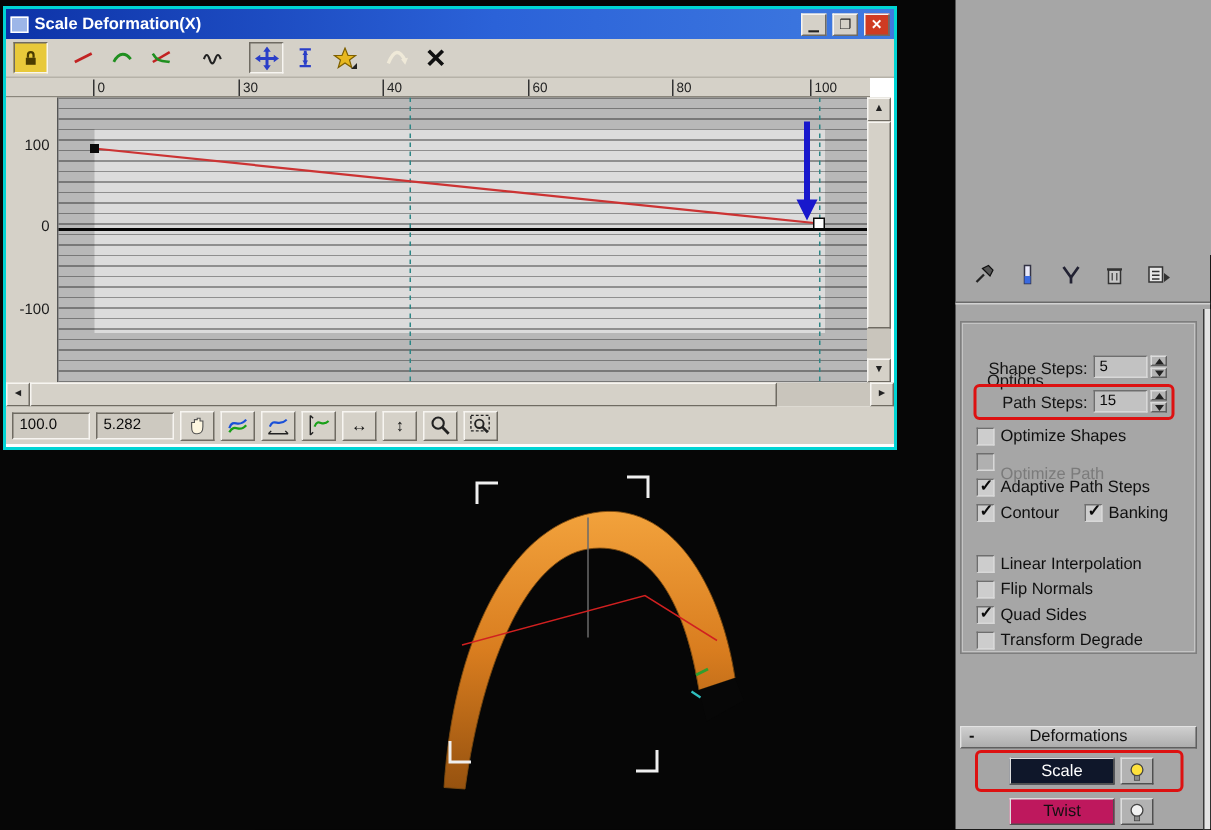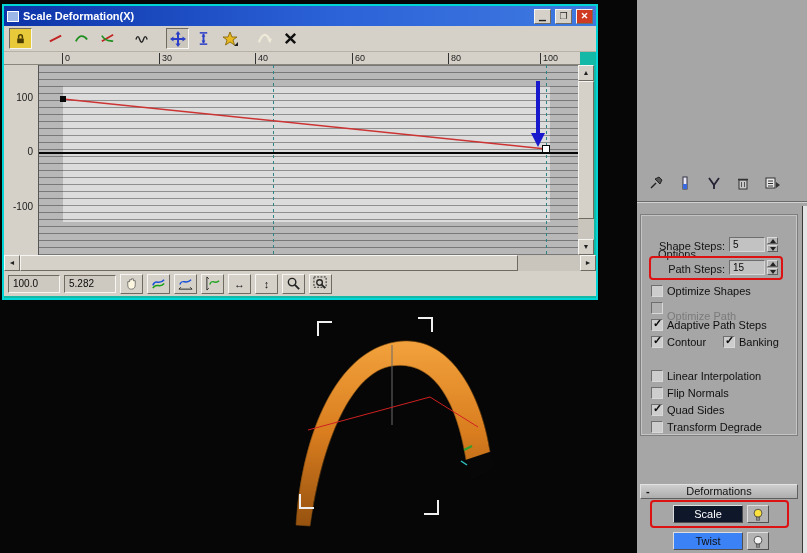--- a/index.html
+++ b/index.html
@@ -1,21 +1,21 @@
 <!DOCTYPE html>
 <html><head>
 <meta charset="utf-8">
 <style>
   *{margin:0;padding:0;box-sizing:border-box;}
   html,body{background:#060606;}
   body{width:807px;height:553px;font-family:"Liberation Sans",sans-serif;}
   .stage{position:relative;width:807px;height:553px;background:#060606;overflow:hidden;}
 
   
-  .dialog{position:absolute;left:2px;top:4px;width:596px;height:296px;border:2px solid #00d4d4;background:#14b8a6;}
+  .dialog{position:absolute;left:2px;top:4px;width:596px;height:296px;border:2px solid #00d4d4;background:#ffffff;}
   .titlebar{position:absolute;left:0;top:0;right:0;height:20px;background:linear-gradient(90deg,#0d33a8,#2b62d8 55%,#3f7ae0);display:flex;align-items:center;padding:0 3px;gap:4px;}
   .win-ico{width:12px;height:11px;border:1px solid #fff;background:#9db6e8;}
   .title{color:#fff;font-size:11px;font-weight:bold;flex:1;white-space:nowrap;}
   .winbtn{width:17px;height:15px;font-size:9px;line-height:13px;text-align:center;background:#d5d1c8;border:1px solid;border-color:#f7f5f1 #6f6b62 #6f6b62 #f7f5f1;color:#222;}
   .winbtn.close{background:#cf3b22;color:#fff;font-weight:bold;}
 
   .toolbar{position:absolute;left:0;top:20px;right:0;height:26px;display:flex;align-items:center;gap:3px;padding-left:5px;background:#d5d1c8;border-bottom:1px solid #b6b2a8;}
   .tbtn{width:23px;height:21px;display:flex;align-items:center;justify-content:center;background:#d5d1c8;}
   .tbtn.pressed{border:1px solid;border-color:#6f6b62 #f7f5f1 #f7f5f1 #6f6b62;background:#cbc7bd;}
   .tbtn.locked{background:#e8c93a;border:1px solid;border-color:#6f6b62 #f7f5f1 #f7f5f1 #6f6b62;}
@@ -65,21 +65,21 @@
   .cb .box{position:relative;width:12px;height:12px;background:#cdcdcd;border:1px solid;border-color:#6e6e6e #d8d8d8 #d8d8d8 #6e6e6e;}
   .cb .lbl{font-size:11px;color:#0f0f0f;white-space:nowrap;}
   .cb.checked .box:after{content:"\2713";position:absolute;left:1px;top:-3px;font-size:11px;font-weight:bold;color:#0a0a0a;}
   .cb.disabled .lbl{color:#7b7b7b;margin-top:15px;}
   .cb.disabled .box{background:#b0b0b0;}
 
   .rollout{position:absolute;left:3px;width:158px;height:15px;background:linear-gradient(#cecece,#adadad);border:1px solid;border-color:#e2e2e2 #5f5f5f #5f5f5f #e2e2e2;font-size:11px;color:#101010;text-align:center;line-height:13px;}
   .rollout .minus{position:absolute;left:5px;top:0;font-weight:bold;}
   .pbtn{position:absolute;height:18px;border:1px solid;border-color:#dedede #4f4f4f #4f4f4f #dedede;font-size:11px;text-align:center;line-height:16px;}
   .pbtn.scale{background:#0f172a;color:#fff;}
-  .pbtn.twist{background:#3b82f6;color:#101010;}
+  .pbtn.twist{background:#be185d;color:#101010;}
   .bulbbtn{position:absolute;width:22px;height:18px;background:#b2b2b2;border:1px solid;border-color:#dedede #4f4f4f #4f4f4f #dedede;display:flex;align-items:center;justify-content:center;}
   .annot{position:absolute;border:2px solid #dd1111;border-radius:4px;pointer-events:none;}
   .pscroll{position:absolute;right:0;top:206px;width:5px;height:347px;background:#e4e4e4;border-left:1px solid #3a3a3a;}
 
   .viewport-svg{position:absolute;left:250px;top:298px;}
 </style>
 </head>
 <body>
 
 <div class="stage">

